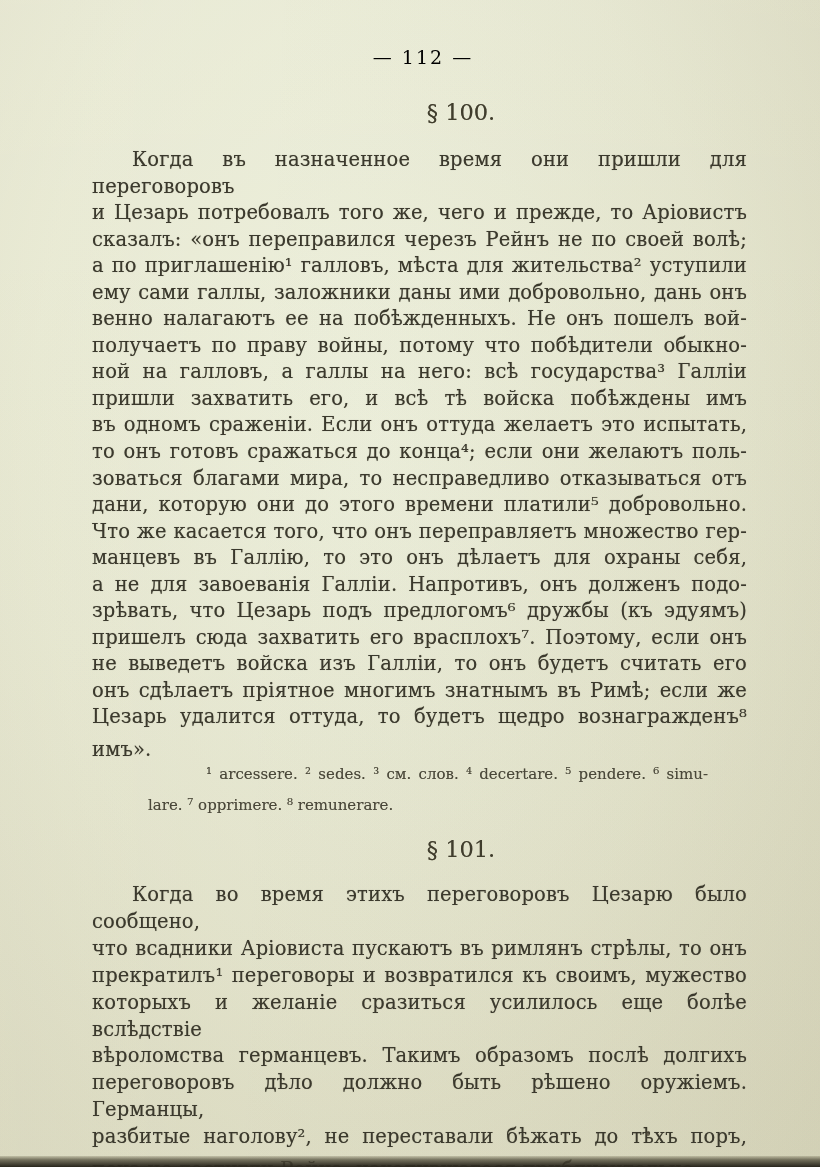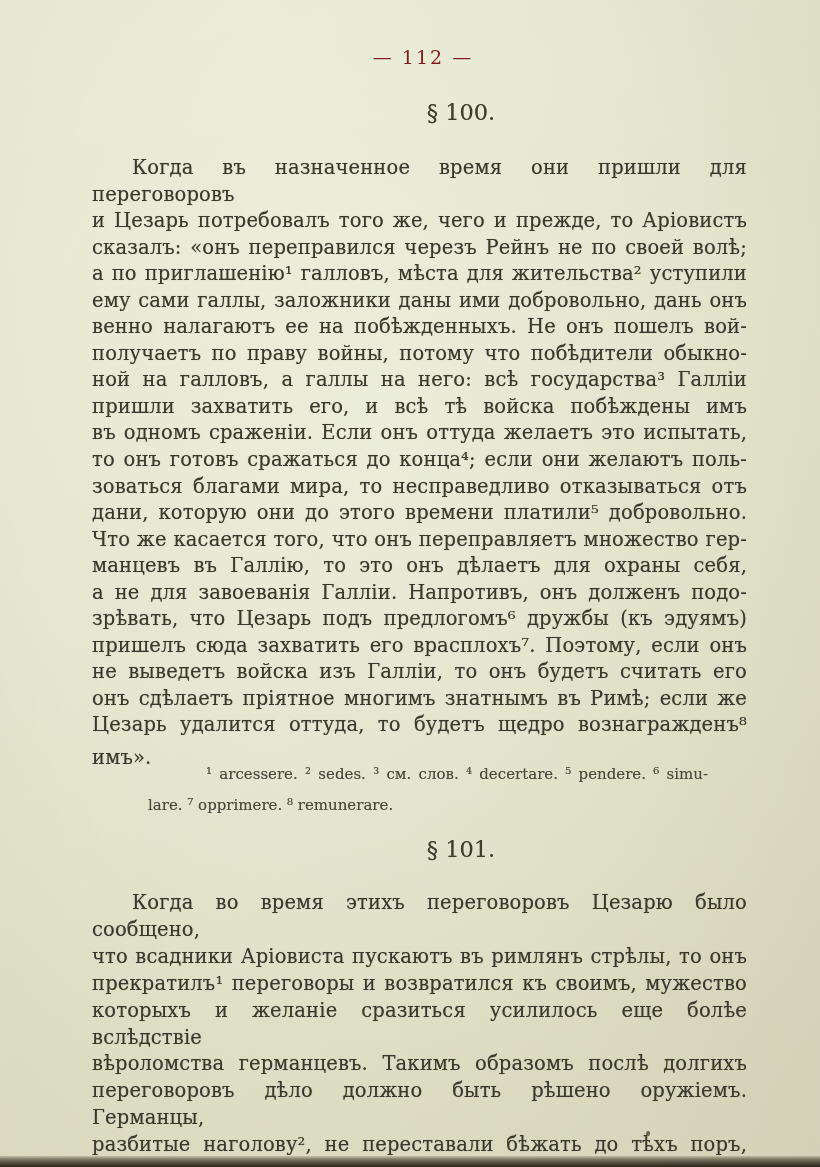--- a/index.html
+++ b/index.html
@@ -12,21 +12,21 @@
       radial-gradient(ellipse at 46% 38%, rgba(238,241,222,.9) 0%, rgba(232,233,211,.6) 55%, rgba(220,219,194,.9) 100%),
       linear-gradient(160deg,#e9ebd6 0%,#e7e8d1 45%,#e2e1c6 100%);
     color:#3b392d;
   }
   .abs{position:absolute;}
   .page-number{
     left:0;width:760px;top:46px;
     padding-left:86px;box-sizing:border-box;
     text-align:center;
     font-size:19px;letter-spacing:2px;
-    color:#7f1d1d;
+    color:#000000;
   }
   .section-heading{
     left:12px;width:820px;
     padding-left:78px;box-sizing:border-box;
     text-align:center;
     font-size:22.5px;
     color:#403d2d;
     text-shadow:0 0 .6px rgba(62,59,42,.55);
   }
   .heading-100{top:99px;}
@@ -42,21 +42,21 @@
   .para-101{top:882px;line-height:26.9px;}
   .footnote{
     left:148px;width:560px;top:762px;
     font-size:15px;
     line-height:25px;
     color:#4a483a;
     text-shadow:0 0 .6px rgba(70,67,50,.45);
   }
   .line{text-align:justify;text-align-last:justify;white-space:normal;}
   .line.last{text-align-last:left;margin-top:6px;}
-  .para .line.first{text-indent:40px;margin-top:8px;}
+  .para .line.first{text-indent:40px;}
   .footnote .line.first{text-indent:58px;}
   .scan-edge-bottom{
     left:0;bottom:0;width:820px;height:11px;
     background:linear-gradient(to bottom, rgba(120,114,88,.25) 0%, rgba(80,76,58,.75) 35%, #28251c 100%);
   }
   .ink-speck{
     left:646px;top:1131px;width:4px;height:5px;
     background:#4a4536;border-radius:50% 40% 50% 50%;
     opacity:.8;
   }

